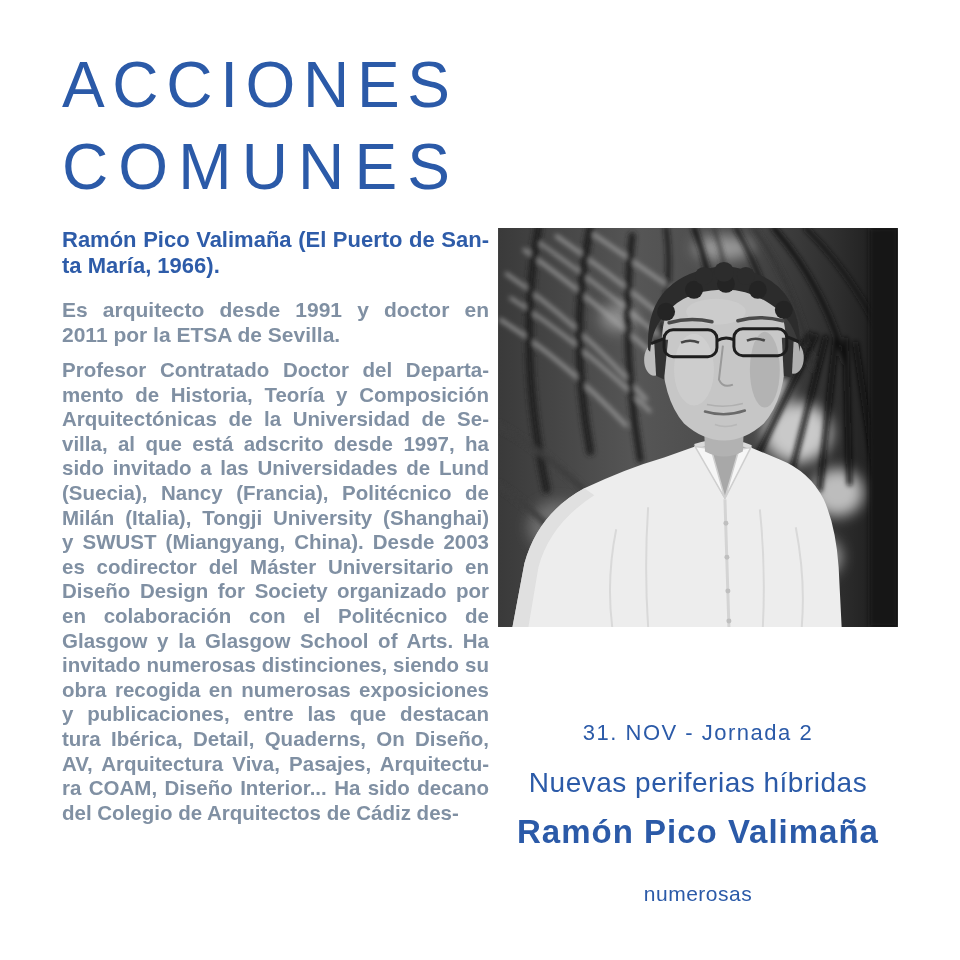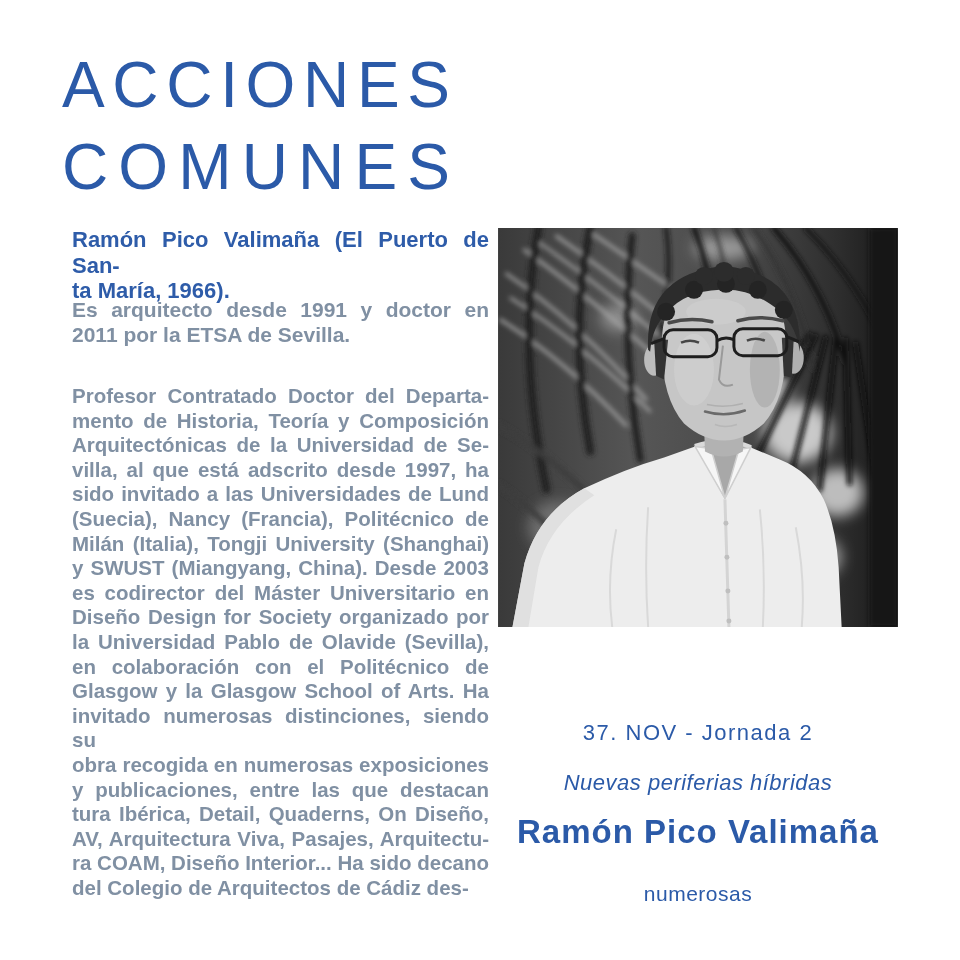--- a/index.html
+++ b/index.html
@@ -25,40 +25,39 @@
   .title-line{
     display:flex;justify-content:space-between;
     font-size:64px;line-height:82px;font-weight:400;
   }
 
   
   .col-left{position:absolute;left:62px;width:427px;}
   .intro{top:227px;font-size:22px;line-height:25.5px;font-weight:700;color:var(--blue-bold);}
   .para{color:var(--gray);font-weight:700;}
   .para-summary{top:297px;font-size:21px;line-height:25px;}
-  .para-bio{top:384px;font-size:20.5px;line-height:24.6px;}
+  .para-bio{top:358px;font-size:20.5px;line-height:24.6px;}
   .tline{
     text-align:justify;
     text-align-last:justify;
     white-space:normal;
-    margin-left:10px;
   }
   .col-left .tline:last-child{text-align-last:left;}
 
   
   .photo-frame{
     position:absolute;left:498px;top:228px;width:400px;height:399px;
     overflow:hidden;background:#4a4a4a;
   }
   .photo-frame svg{display:block;width:100%;height:100%;}
 
   
   .event-text{position:absolute;left:498px;width:400px;text-align:center;color:var(--blue);}
   .session{top:720px;font-size:22px;line-height:26px;font-weight:400;letter-spacing:1.5px;}
-  .talk{top:770px;font-size:22px;line-height:26px;font-weight:400;letter-spacing:0.5px;font-style:italic;}
+  .talk{top:770px;font-size:28px;line-height:26px;font-weight:400;letter-spacing:0.5px;}
   .speaker{top:815px;font-size:33px;line-height:34px;font-weight:700;letter-spacing:1px;}
   .role{top:881px;font-size:21px;line-height:25px;font-weight:400;letter-spacing:0.5px;}
 </style>
 </head>
 <body>
 
 <div class="poster">
 
   <div class="title">
     <div class="title-line">
@@ -96,21 +95,20 @@
       <div class="tline">Profesor Contratado Doctor del Departa-</div>
       <div class="tline">mento de Historia, Teoría y Composición</div>
       <div class="tline">Arquitectónicas de la Universidad de Se-</div>
       <div class="tline">villa, al que está adscrito desde 1997, ha</div>
       <div class="tline">sido invitado a las Universidades de Lund</div>
       <div class="tline">(Suecia), Nancy (Francia), Politécnico de</div>
       <div class="tline">Milán (Italia), Tongji University (Shanghai)</div>
       <div class="tline">y SWUST (Miangyang, China). Desde 2003</div>
       <div class="tline">es codirector del Máster Universitario en</div>
       <div class="tline">Diseño Design for Society organizado por</div>
-      <div class="tline">la Universidad Pablo de Olavide (Sevilla),</div>
       <div class="tline">en colaboración con el Politécnico de</div>
       <div class="tline">Glasgow y la Glasgow School of Arts. Ha</div>
       <div class="tline">invitado numerosas distinciones, siendo su</div>
       <div class="tline">obra recogida en numerosas exposiciones</div>
       <div class="tline">y publicaciones, entre las que destacan</div>
       <div class="tline">tura Ibérica, Detail, Quaderns, On Diseño,</div>
       <div class="tline">AV, Arquitectura Viva, Pasajes, Arquitectu-</div>
       <div class="tline">ra COAM, Diseño Interior... Ha sido decano</div>
       <div class="tline">del Colegio de Arquitectos de Cádiz des-</div>
     </div>
@@ -230,18 +228,18 @@
         </g>
 
         <path d="M225,118 L221,152 Q225,161 235,157" stroke="#9a9a9a" stroke-width="2" fill="none"></path>
         <path d="M209,177 Q227,181 245,176" stroke="#aaaaaa" stroke-width="1.5" fill="none" opacity="0.8"></path>
         <path d="M207,184 Q227,190 247,183" stroke="#6a6a6a" stroke-width="2.5" fill="none" stroke-linecap="round"></path>
         <path d="M217,197 Q227,201 239,197" stroke="#b3b3b3" stroke-width="1.5" fill="none" opacity="0.8"></path>
       </g>
     </svg>
   </div>
 
-  <div class="event-text session">37. NOV - Jornada 2</div>
+  <div class="event-text session">31. NOV - Jornada 2</div>
   <div class="event-text talk">Nuevas periferias híbridas</div>
   <div class="event-text speaker">Ramón Pico Valimaña</div>
   <div class="event-text role">numerosas</div>
 
 </div>
 
 </body></html>

